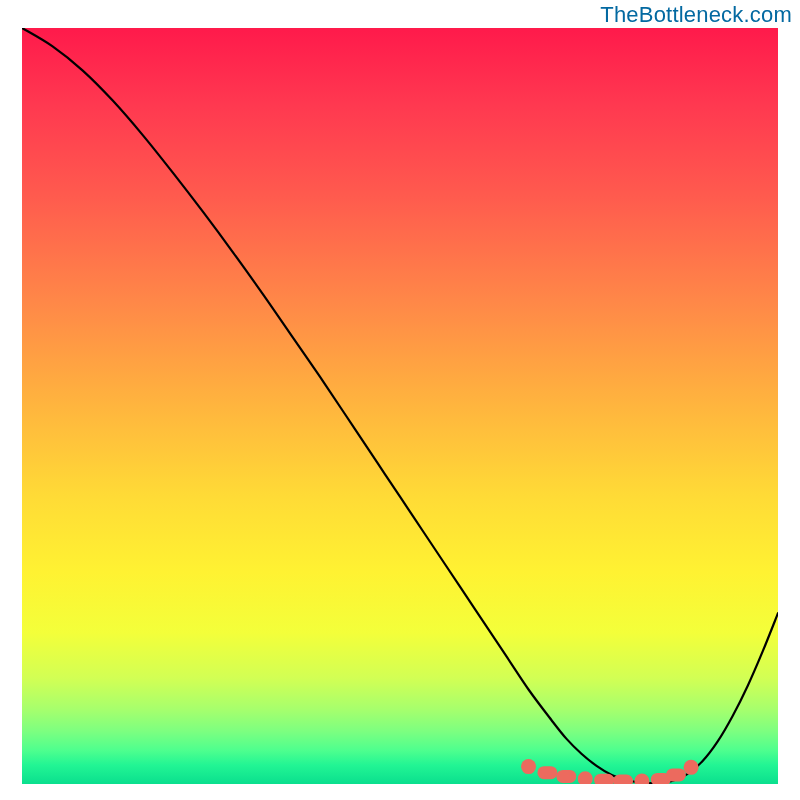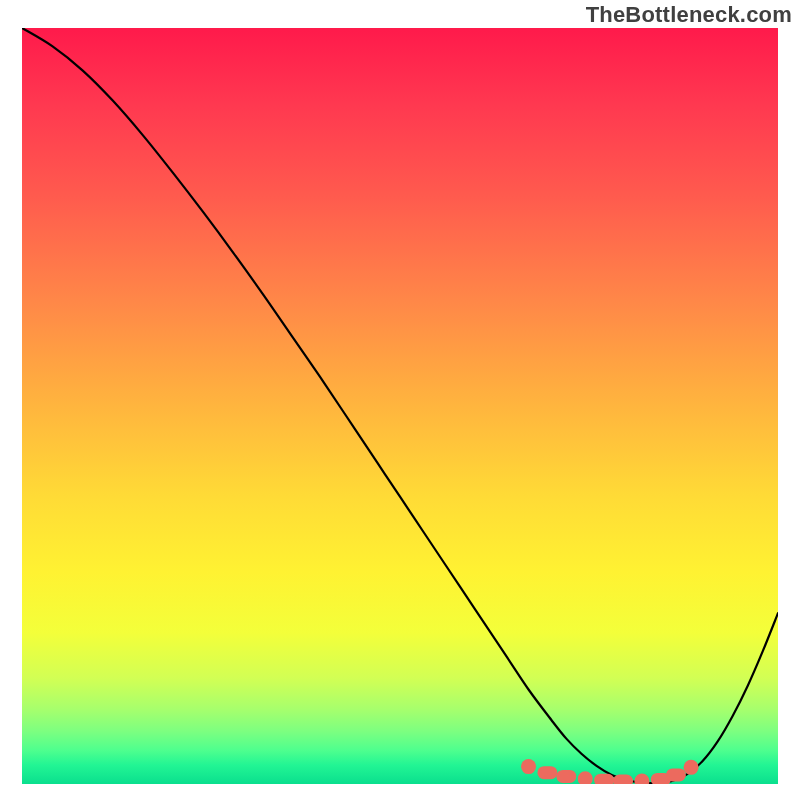--- a/index.html
+++ b/index.html
@@ -14,22 +14,22 @@
   .canvas {
     position: relative;
     width: 800px;
     height: 800px;
   }
   .watermark {
     position: absolute;
     top: 2px;
     right: 8px;
     font-size: 22px;
-    font-weight: 700;
-    color: #404040;
+    font-weight: 400;
+    color: #0369a1;
     letter-spacing: 0.2px;
   }
   .plot-area {
     position: absolute;
     left: 22px;
     top: 28px;
     
     width: 756px;
     height: 756px;
   }

